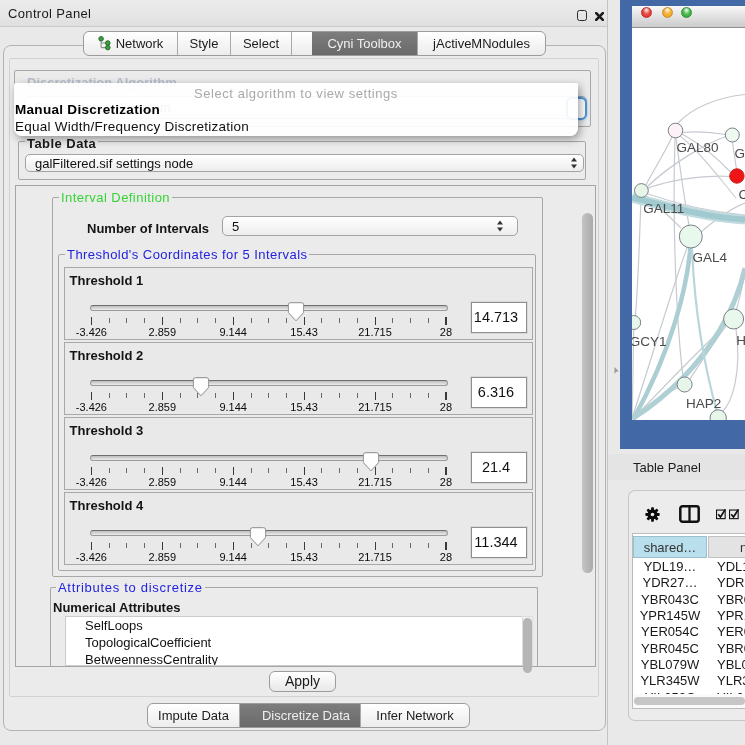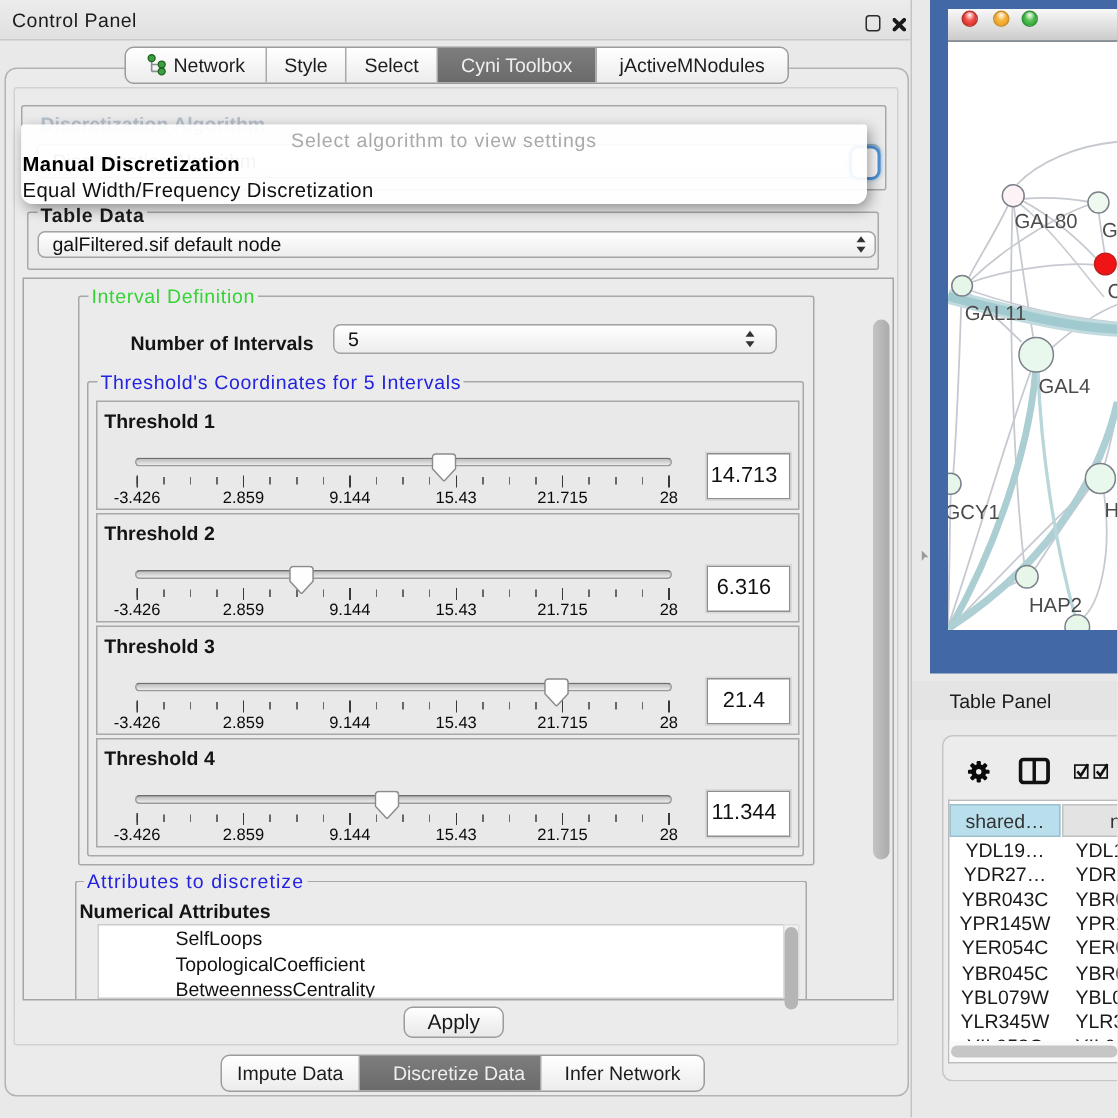--- a/index.html
+++ b/index.html
@@ -57,21 +57,21 @@
 .ticksMinor{position:absolute;left:26.4px;top:50px;width:356px;height:5px;background:repeating-linear-gradient(90deg,#686868 0px,#686868 1px,transparent 1px,transparent 17.725px);}
 .ticksMajor{position:absolute;left:26.4px;top:49px;width:356px;height:8px;background:repeating-linear-gradient(90deg,#3a3a3a 0px,#3a3a3a 1px,transparent 1px,transparent 70.9px);}
 .slbl{position:absolute;top:58px;transform:translateX(-50%);font-size:11px;font-weight:400;color:#0a0a0a;}
 .thumb{position:absolute;top:34px;width:17px;height:19.5px;transform:translateX(-50%);}
 .vbox{position:absolute;left:406px;top:34.5px;width:56px;height:31px;background:#fff;border:1px solid #8e8e8e;outline:1px solid #d8d8d8;font-size:14.5px;color:#111;text-align:center;line-height:29px;padding-right:5px;}
 
 #gAttr{left:50px;top:587px;width:488px;height:80px;border-bottom:none;}
 #gAttr>span{color:#2222e0;left:5px;letter-spacing:0.7px;}
 #lblNumeric{left:53px;top:600px;font-size:13px;font-weight:700;color:#141414;}
 #listBox{left:65px;top:616px;width:457px;height:50px;background:#fff;border:1px solid #ccc;border-right:none;overflow:hidden;font-size:13px;color:#111;}
-#listBox div{padding-left:7px;height:17.2px;line-height:17.2px;margin-left:44px;}
+#listBox div{padding-left:19px;height:17.2px;line-height:17.2px;}
 #listTrack{left:522px;top:616px;width:11px;height:50px;background:#f2f2f2;border:1px solid #ddd;}
 #listThumb{left:523px;top:618px;width:9px;height:55px;background:#b5b5b5;border-radius:4.5px;z-index:2;}
 #applyBtn{left:269px;top:671px;width:67px;height:21px;background:linear-gradient(#ffffff,#e8e8e8);border:1px solid #9c9c9c;border-radius:6px;text-align:center;font-size:14px;color:#1a1a1a;line-height:19px;}
 
 #rightStrip{left:607px;top:0;width:13px;height:745px;background:#e9e9e9;border-left:1px solid #c4c4c4;}
 #netWin{left:620px;top:0;width:125px;height:449px;background:#4268a5;}
 #netTitle{left:632px;top:6px;width:113px;height:22px;background:linear-gradient(#f8f8f8,#cbcbcb);border-bottom:1px solid #8f8f8f;}
 .tl{position:absolute;top:7px;width:11px;height:11px;border-radius:50%;}
 #netCanvas{left:632px;top:28px;width:113px;height:392px;background:#fff;}
 #tpTitle{left:608px;top:454px;width:137px;height:26px;background:#e4e4e4;}
@@ -109,39 +109,39 @@
           <line x1="3.1" y1="11.6" x2="9.6" y2="11.6"></line>
         </g>
         <g fill="#3e9e42" stroke="#20661f" stroke-width="0.9">
           <circle cx="3.1" cy="2.8" r="2.3"></circle>
           <circle cx="9.8" cy="7" r="2.3"></circle>
           <circle cx="9.8" cy="11.6" r="2.3"></circle>
         </g>
       </svg>Network</div>
   <div class="s" style="width:53px;">Style</div>
   <div class="s" style="width:61px;">Select</div>
-  <div class="s sel" style="width:106px;">Cyni Toolbox</div>
+  <div class="s sel" style="width:106px;margin-left:20px;">Cyni Toolbox</div>
   <div class="s" style="width:127px;">jActiveMNodules</div>
 </div>
 
 <div class="grp" id="gAlg"></div>
 <div class="abs" id="algLabel">Discretization Algorithm</div>
 <div class="abs" id="ghostCombo">Discretization Algorithm</div>
 <div class="abs" id="focusRing"></div>
 <div class="abs" id="popup">
   <div class="l1">Select algorithm to view settings</div>
   <div class="l2">Manual Discretization</div>
   <div class="l3">Equal Width/Frequency Discretization</div>
 </div>
 
 <div class="grp" id="gTable">
     <span>Table Data</span>
   </div>
 <div class="combo" id="combo1">
-    <span class="tx">galFiltered.sif default node</span>
+    <span class="tx">galFiltered.sif settings node</span>
     <span class="arrows" style="right:5px;"></span>
   </div>
 
 <div class="abs" id="scrollPane"></div>
 <div class="abs" id="vThumb"></div>
 <div class="grp" id="gInterval">
     <span>Interval Definition</span>
   </div>
 <div class="abs" id="lblNum">Number of Intervals</div>
 <div class="combo" id="combo2">

